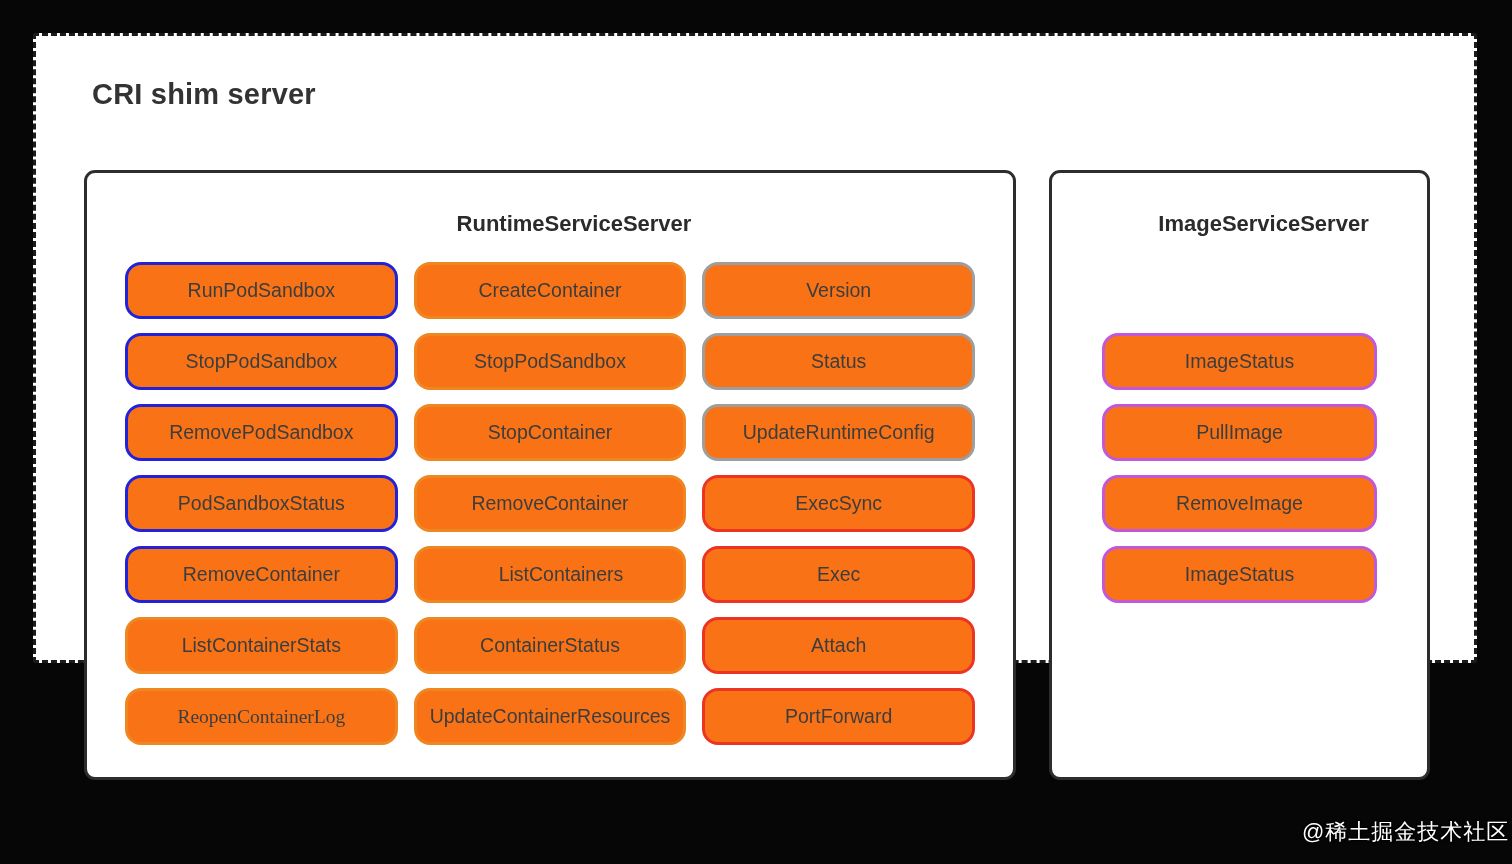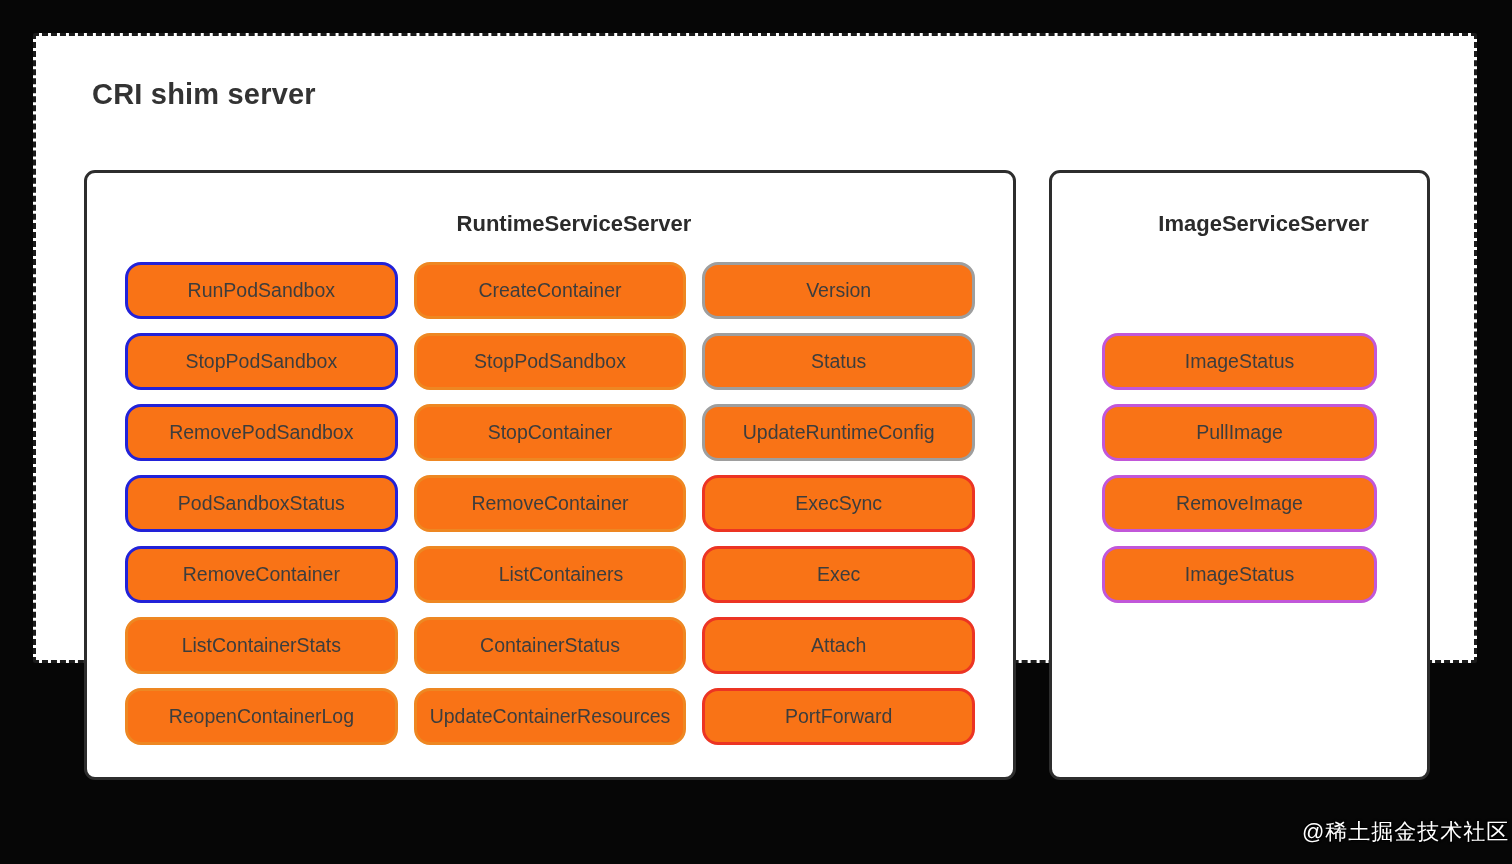--- a/index.html
+++ b/index.html
@@ -105,21 +105,21 @@
         <div class="method-box" style="border-color: rgb(158, 158, 158);">UpdateRuntimeConfig</div>
         <div class="method-box" style="border-color: rgb(34, 34, 216);">PodSandboxStatus</div>
         <div class="method-box" style="border-color: rgb(238, 135, 34);">RemoveContainer</div>
         <div class="method-box" style="border-color: rgb(236, 52, 35);">ExecSync</div>
         <div class="method-box" style="border-color: rgb(34, 34, 216);">RemoveContainer</div>
         <div class="method-box" style="border-color: rgb(238, 135, 34); padding-left: 22px;">ListContainers</div>
         <div class="method-box" style="border-color: rgb(236, 52, 35);">Exec</div>
         <div class="method-box" style="border-color: rgb(238, 135, 34);">ListContainerStats</div>
         <div class="method-box" style="border-color: rgb(238, 135, 34);">ContainerStatus</div>
         <div class="method-box" style="border-color: rgb(236, 52, 35);">Attach</div>
-        <div class="method-box" style="border-color: rgb(238, 135, 34);">ReopenContainerLog</div>
+        <div class="method-box" style="border-color: rgb(238, 135, 34); font-family: Liberation Serif, serif;">ReopenContainerLog</div>
         <div class="method-box" style="border-color: rgb(238, 135, 34);">UpdateContainerResources</div>
         <div class="method-box" style="border-color: rgb(236, 52, 35);">PortForward</div>
       </div>
   </div>
 
   <div class="panel panel-image">
     <div class="panel-title">ImageServiceServer</div>
     <div class="image-list">
         <div class="method-box" style="border-color: rgb(193, 87, 217);">ImageStatus</div>
         <div class="method-box" style="border-color: rgb(193, 87, 217);">PullImage</div>

